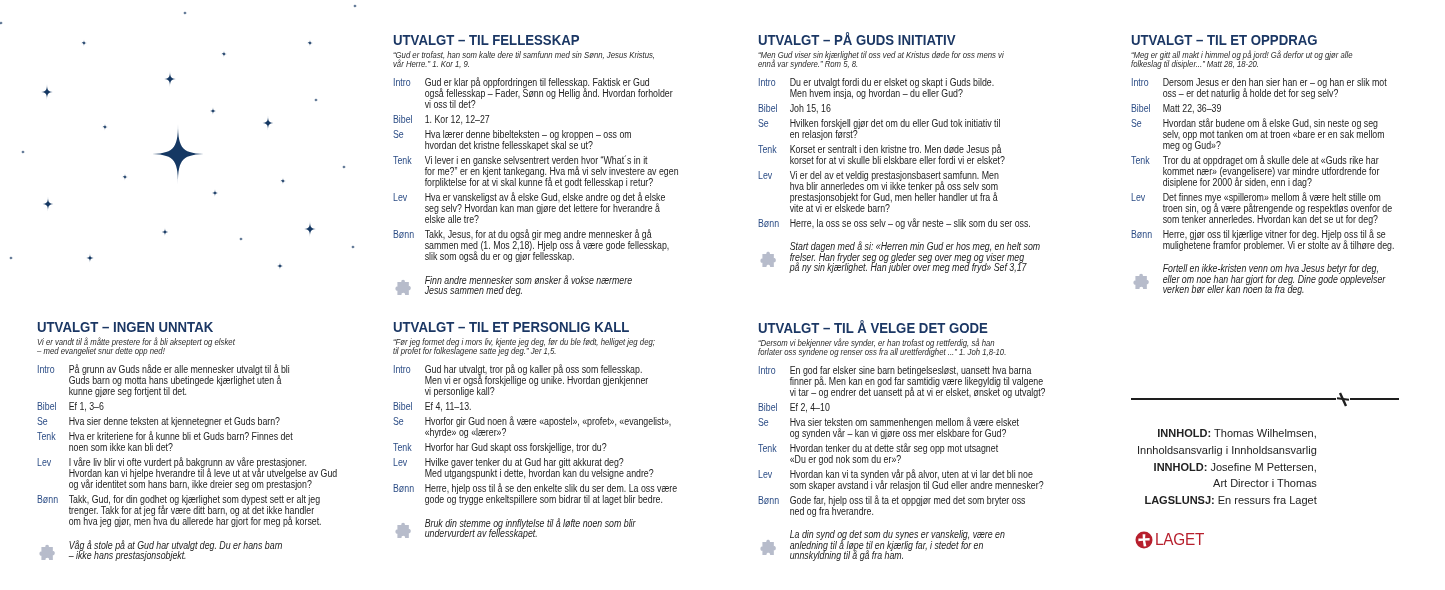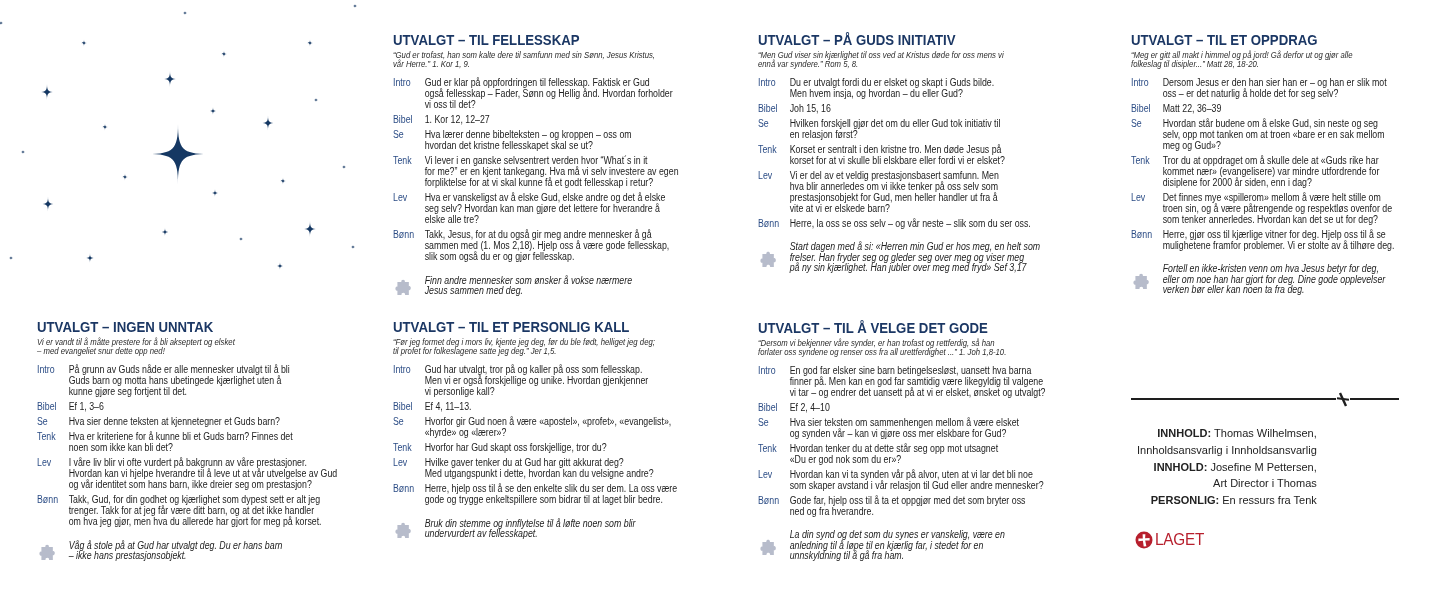--- a/index.html
+++ b/index.html
@@ -371,21 +371,21 @@
   <line x1="222" y1="11" x2="271" y2="11" stroke-width="2"></line>
   <line x1="212" y1="5" x2="218" y2="18" stroke-width="2.4"></line>
   <line x1="209" y1="10.3" x2="221" y2="11.8" stroke-width="2"></line>
 </svg>
 
 <div class="credits">
   <div class="cline"><span class="cl">INNHOLD:</span><span>Thomas Wilhelmsen,</span></div>
   <div class="cline"><span class="cl"></span><span>Innholdsansvarlig i Innholdsansvarlig</span></div>
   <div class="cline"><span class="cl">INNHOLD:</span><span>Josefine M Pettersen,</span></div>
   <div class="cline"><span class="cl"></span><span>Art Director i Thomas</span></div>
-  <div class="cline"><span class="cl">PERSONLIG:</span><span>En ressurs fra Tenk</span></div>
+  <div class="cline"><span class="cl">LAGSLUNSJ:</span><span>En ressurs fra Laget</span></div>
 </div>
 
 <div class="logo">
   <svg viewBox="0 0 18 18">
     <circle cx="9" cy="9" r="8.5" fill="#b71f2d"></circle>
     <path d="M7.6 3.2 L10.4 3.2 L10.1 7.2 L14.6 6.9 L14.6 9.6 L10.2 9.6 L11.4 15.2 L8.7 15.6 L7.9 9.8 L3.4 10.3 L3.4 7.6 L7.8 7.4 Z" fill="#ffffff"></path>
   </svg>
   <span class="logo-text">LAGET</span>
 </div>
 

